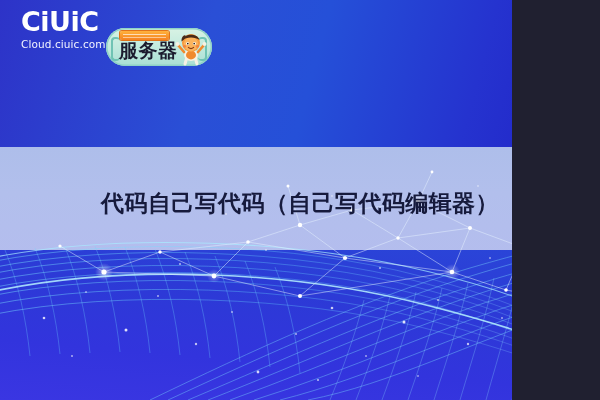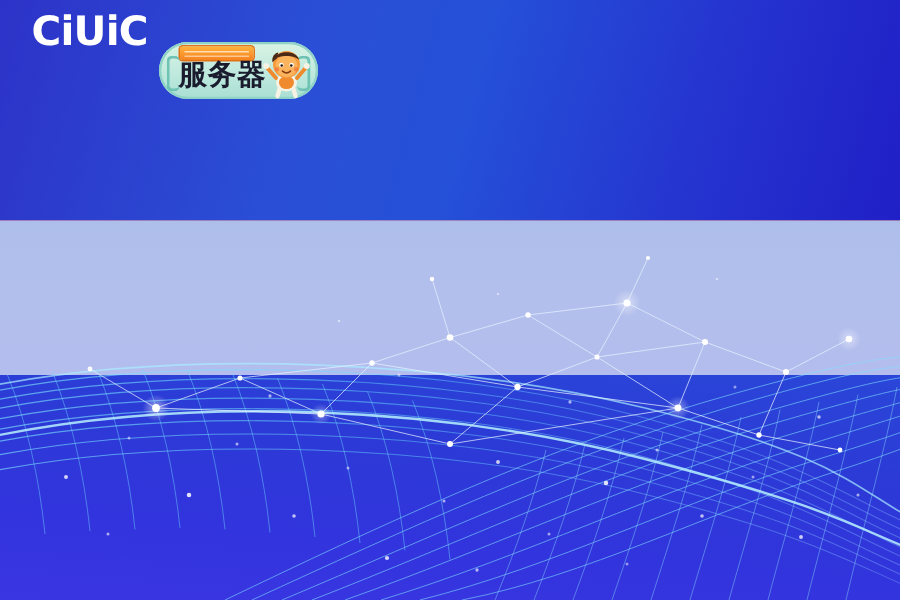--- a/index.html
+++ b/index.html
@@ -7,24 +7,24 @@
     margin: 0;
     padding: 0;
     background: #202030;
   }
   body {
     font-family: "Liberation Sans", "DejaVu Sans", sans-serif;
   }
 
   .banner {
     position: relative;
-    width: 600px;
+    width: 512px;
     height: 400px;
     overflow: hidden;
-    background: #ef4444;
+    background: #737373;
   }
 
   
   .bg-top {
     position: absolute;
     left: 0; top: 0;
     width: 600px; height: 147px;
     background: linear-gradient(105deg, #2d33c8 0%, #2a4fd6 34%, #2550d8 52%, #2533cf 78%, #2020c6 100%);
   }
   .bg-mid {
@@ -295,20 +295,21 @@
       <circle cx="490" cy="258" r="1" opacity=".5"></circle>
       <circle cx="546" cy="278" r="1.2" opacity=".65"></circle>
       <circle cx="226" cy="214" r=".9" opacity=".5"></circle>
       <circle cx="332" cy="196" r=".9" opacity=".45"></circle>
       <circle cx="478" cy="186" r=".9" opacity=".45"></circle>
     </g>
   </svg>
 
   <div class="logo-block">
     <div class="logo-word">CiUiC</div>
+    <div class="logo-sub">Cloud.ciuic.com</div>
   </div>
 
   <div class="badge">
     <div class="badge-brackets-l"></div>
     <div class="badge-brackets-r"></div>
     <div class="badge-ribbon"></div>
     <div class="badge-text">服务器</div>
     <svg class="mascot" viewBox="0 0 34 36">
 
       <path d="M13 27 L11 34 M21 27 L23 34" stroke="#f6f2e4" stroke-width="3" stroke-linecap="round"></path>
@@ -332,14 +333,15 @@
       <circle cx="13.8" cy="13.6" r=".85" fill="#25150a"></circle>
       <circle cx="20.2" cy="13.6" r=".85" fill="#25150a"></circle>
 
       <path d="M14.4 17.4 Q 17 19.8, 19.6 17.4" stroke="#8a3d13" stroke-width="1.2" fill="none" stroke-linecap="round"></path>
 
       <circle cx="10.6" cy="16.2" r="1.5" fill="#f2763a" opacity=".75"></circle>
       <circle cx="23.4" cy="16.2" r="1.5" fill="#f2763a" opacity=".75"></circle>
     </svg>
   </div>
 
+  <div class="title">代码自己写代码（自己写代码编辑器）</div>
 
 </div>
 
 </body></html>

